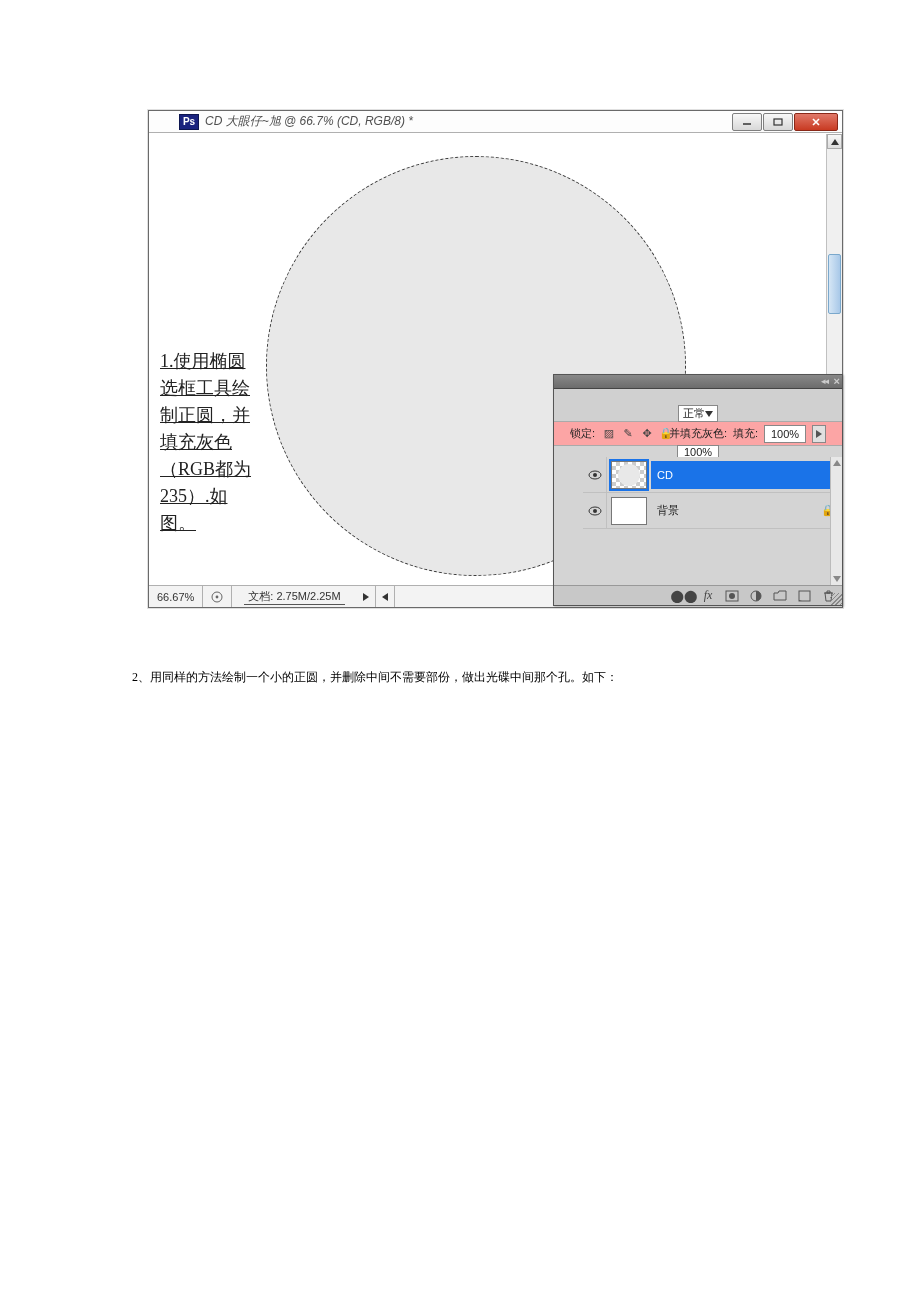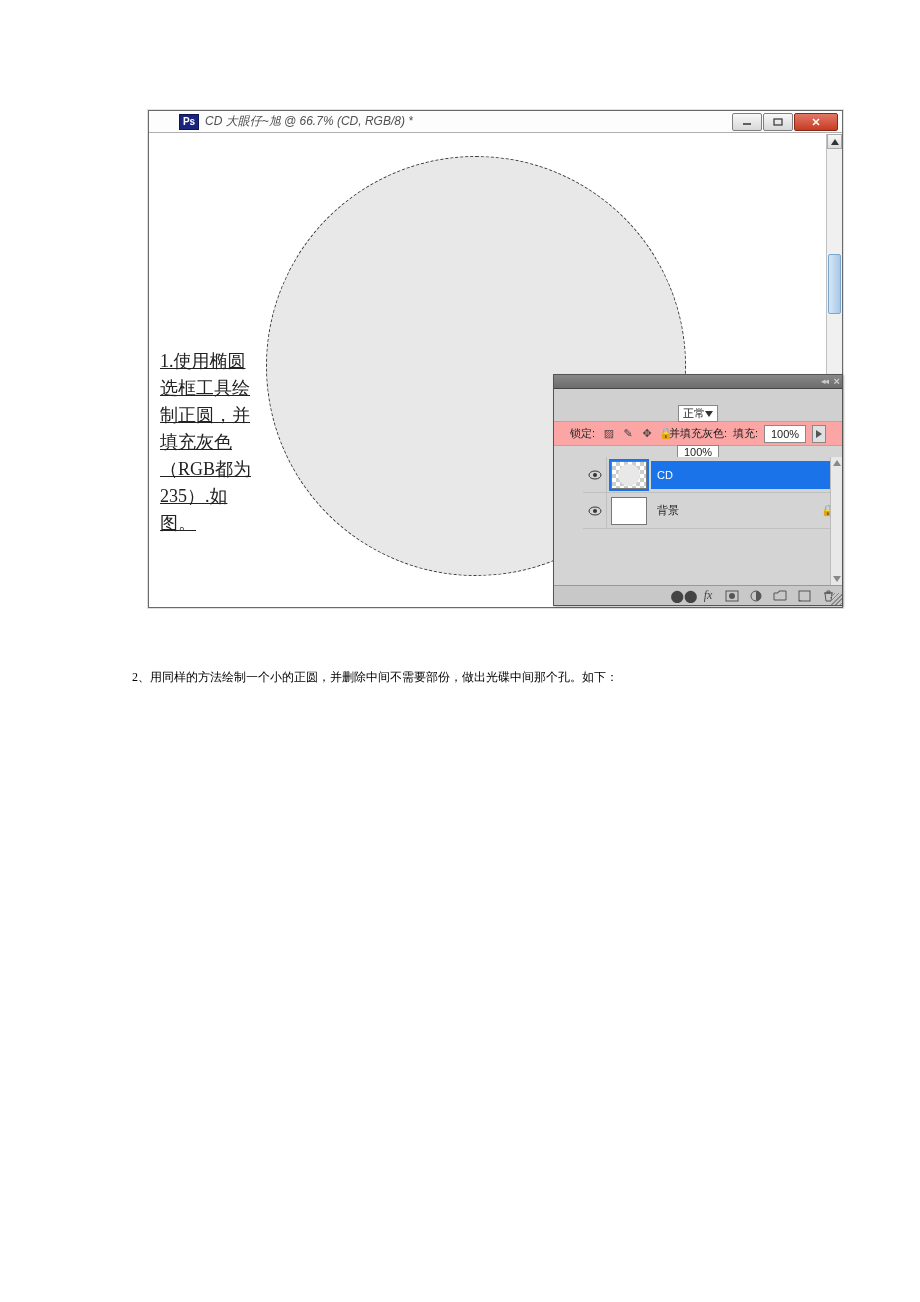--- a/index.html
+++ b/index.html
@@ -386,20 +386,42 @@
       <div class="vscroll">
         <div class="vscroll-btn top">
             <span class="tri tri-u"></span>
           </div>
         <div class="vscroll-thumb"></div>
         <div class="vscroll-btn bot">
             <span class="tri tri-d"></span>
           </div>
       </div>
 
+      <div class="ps-status">
+        <div class="status-seg">66.67%</div>
+        <div class="status-seg">
+          <svg width="12" height="12" viewBox="0 0 12 12">
+              <circle cx="6" cy="6" r="5" fill="none" stroke="#666"></circle>
+              <circle cx="6" cy="6" r="1.4" fill="#666"></circle>
+            </svg>
+        </div>
+        <div class="status-seg noborder">
+          <span class="status-doc">
+            <span>文档:</span>
+            <span>2.75M/2.25M</span>
+          </span>
+        </div>
+        <div class="status-seg" style="padding:0 6px;">
+            <span class="tri tri-r"></span>
+          </div>
+        <div class="status-seg" style="padding:0 6px;">
+            <span class="tri tri-l"></span>
+          </div>
+        <div style="flex:1;"></div>
+      </div>
     </div>
 
     <div class="annot">1.使用椭圆选框工具绘制正圆，并填充灰色（RGB都为235）.如图。</div>
 
     <div class="layers-panel">
       <div class="panel-tabbar">
         <span class="panel-collapse">◂◂</span>
         <span class="panel-close">×</span>
       </div>
 

